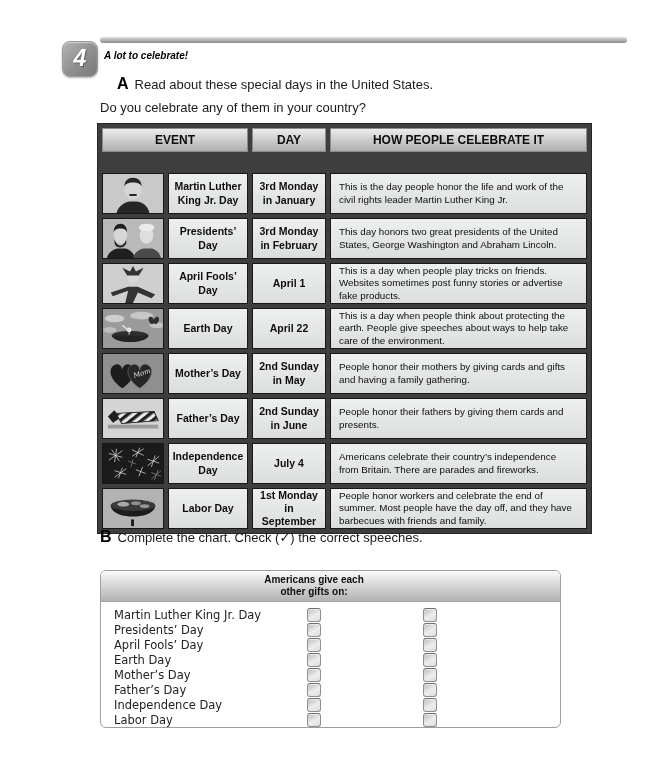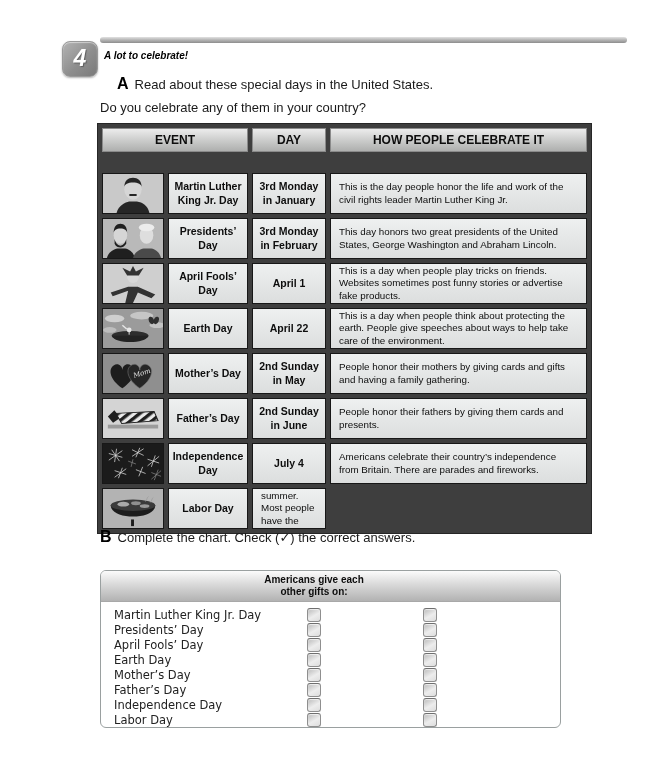--- a/index.html
+++ b/index.html
@@ -189,24 +189,25 @@
         <path d="M8 17 C8 33 54 33 54 17 Z" fill="#1c1c1c"></path>
         <ellipse cx="31" cy="17" rx="23" ry="6" fill="#3a3a3a"></ellipse>
         <ellipse cx="21" cy="16" rx="6" ry="2.5" fill="#a8a8a8"></ellipse>
         <ellipse cx="34" cy="15" rx="5" ry="2" fill="#8f8f8f"></ellipse>
         <ellipse cx="43" cy="18" rx="5" ry="2" fill="#999999"></ellipse>
         <path d="M44 13 C46 11 45 9 47 8 M49 14 C51 12 50 10 52 9" stroke="#9f9f9f" stroke-width="1" fill="none"></path>
         <rect x="29" y="32" width="3" height="7" fill="#1c1c1c"></rect>
       </svg>
     </div>
     <div class="cell name-cell">Labor Day</div>
+    <div class="cell day-cell">1st Monday in September</div>
     <div class="cell desc-cell">People honor workers and celebrate the end of summer. Most people have the day off, and they have barbecues with friends and family.</div>
   </div>
 
-  <div class="b-line"><span class="part-letter">B</span><span>Complete the chart. Check (✓) the correct answers.</span></div>
+  <div class="b-line"><span class="part-letter">B</span><span>Complete the chart. Check (✓) the correct speeches.</span></div>
 
   <div class="chart-box">
     <div class="chart-header">
       <div></div>
       <div class="chart-col-header">Americans give each other gifts on:</div>
       <div></div>
     </div>
     <div class="chart-list">
       <div class="b-row">
         <div class="b-label">Martin Luther King Jr. Day</div>

